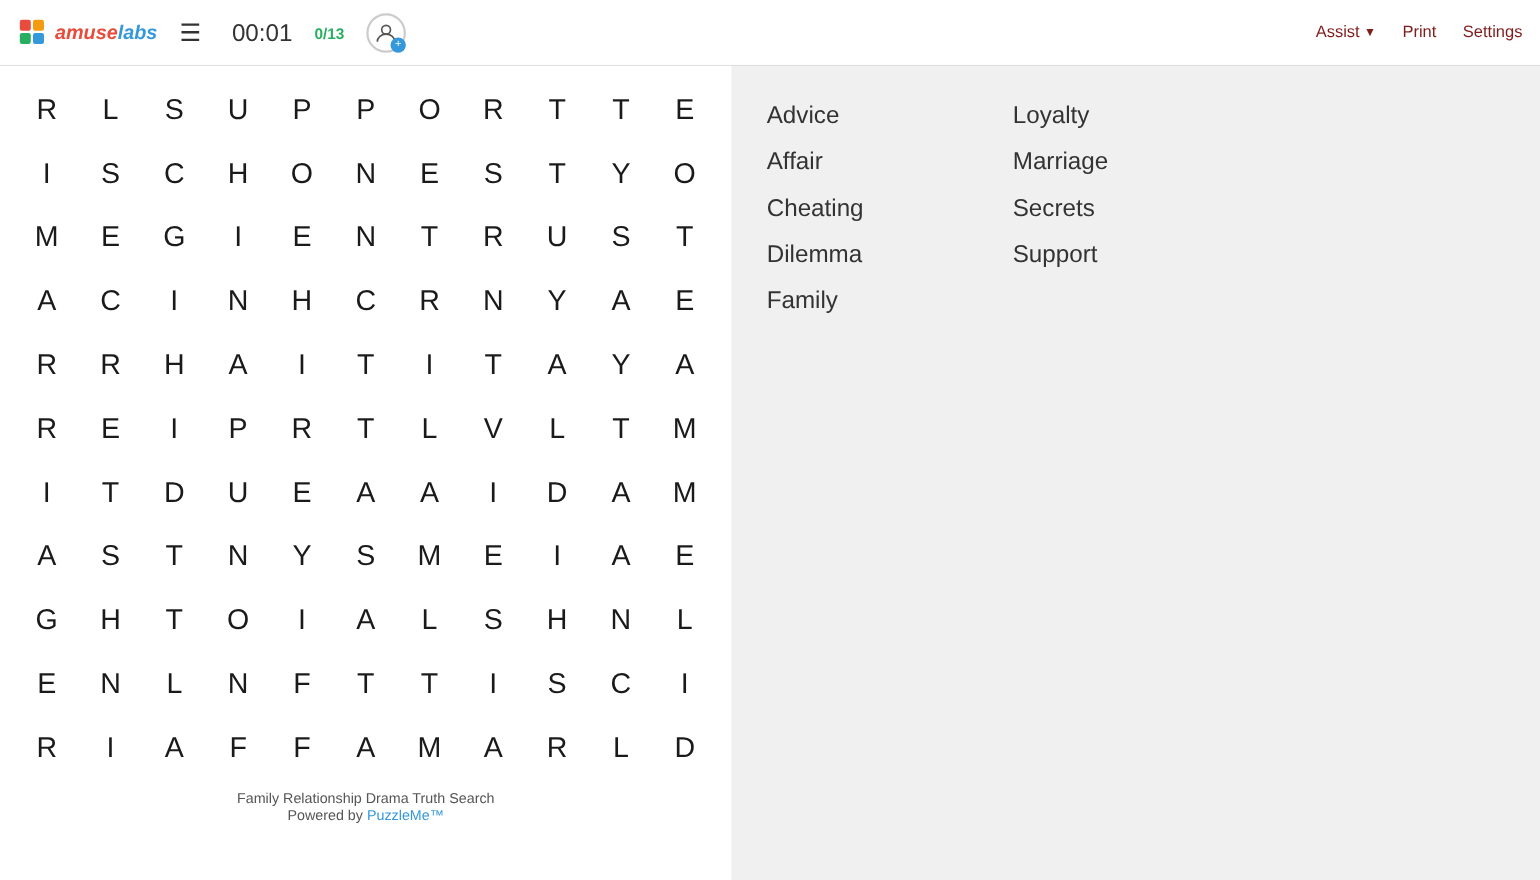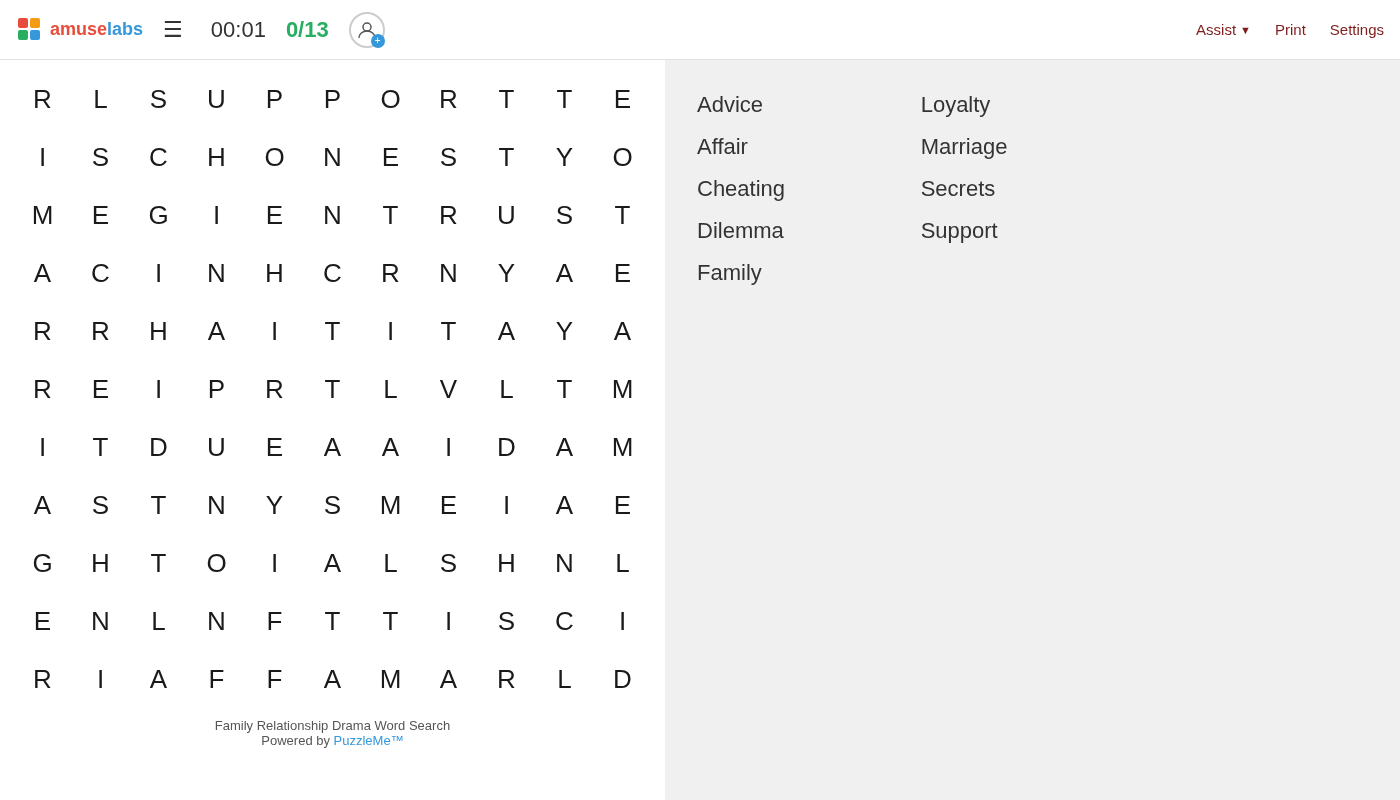--- a/index.html
+++ b/index.html
@@ -5,26 +5,26 @@
     * { margin: 0; padding: 0; box-sizing: border-box; }
     body { font-family: -apple-system, BlinkMacSystemFont, 'Segoe UI', Arial, sans-serif; background: #fff; width: 1400px; height: 800px; overflow: hidden; }
 
     
     #header {
       display: flex; align-items: center; height: 60px; border-bottom: 1px solid #e0e0e0;
       padding: 0 16px; gap: 20px;
     }
     #logo { display: flex; align-items: center; gap: 6px; }
     #logo-icon { width: 28px; height: 28px; }
-    #logo-text { font-size: 18px; font-weight: 600; }
+    #logo-text { font-size: 18px; font-weight: 600; font-style: italic; }
     #logo-text .amuse { color: #e74c3c; }
     #logo-text .labs { color: #3498db; }
     #hamburger-btn { cursor: pointer; font-size: 22px; color: #333; background: none; border: none; }
     #timer { font-size: 22px; color: #333; font-weight: 500; margin-left: 8px; }
-    #score { font-size: 22px; color: #27ae60; font-weight: 600; }
+    #score { font-size: 14px; color: #27ae60; font-weight: 600; }
     #avatar-btn { width: 36px; height: 36px; border-radius: 50%; border: 2px solid #ccc; display: flex; align-items: center; justify-content: center; cursor: pointer; background: none; font-size: 20px; color: #555; position: relative; }
     #avatar-btn::after { content: '+'; position: absolute; bottom: -2px; right: -2px; background: #3498db; color: white; border-radius: 50%; width: 14px; height: 14px; font-size: 10px; display: flex; align-items: center; justify-content: center; }
     .header-right { margin-left: auto; display: flex; align-items: center; gap: 24px; }
     .header-btn { background: none; border: none; font-size: 15px; color: #7f1d1d; cursor: pointer; display: flex; align-items: center; gap: 4px; }
 
     
     #main { display: flex; height: 740px; }
 
     
     #grid-panel { width: 665px; flex-shrink: 0; display: flex; flex-direction: column; align-items: center; padding: 10px 0; }
@@ -202,21 +202,21 @@
         <div class="grid-cell">F</div>
         <div class="grid-cell">F</div>
         <div class="grid-cell">A</div>
         <div class="grid-cell">M</div>
         <div class="grid-cell">A</div>
         <div class="grid-cell">R</div>
         <div class="grid-cell">L</div>
         <div class="grid-cell">D</div>
       </div>
     <div id="grid-footer">
-      <div>Family Relationship Drama Word Search</div>
+      <div>Family Relationship Drama Truth Search</div>
       <div>
         <span>Powered by </span><a href="#"><span>PuzzleMe</span><span>™</span></a>
       </div>
     </div>
   </div>
 
   <div id="word-list-panel">
       <div>
         <div class="word-item">Advice</div>
         <div class="word-item">Affair</div>

